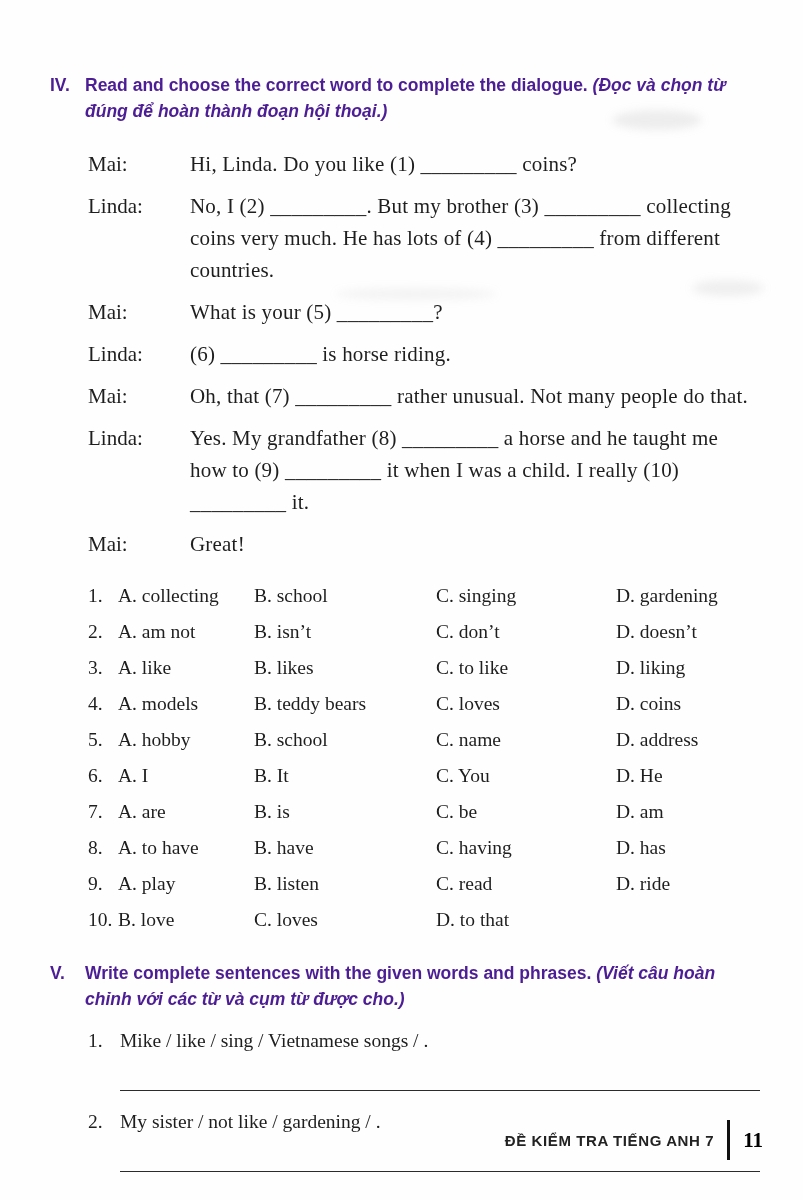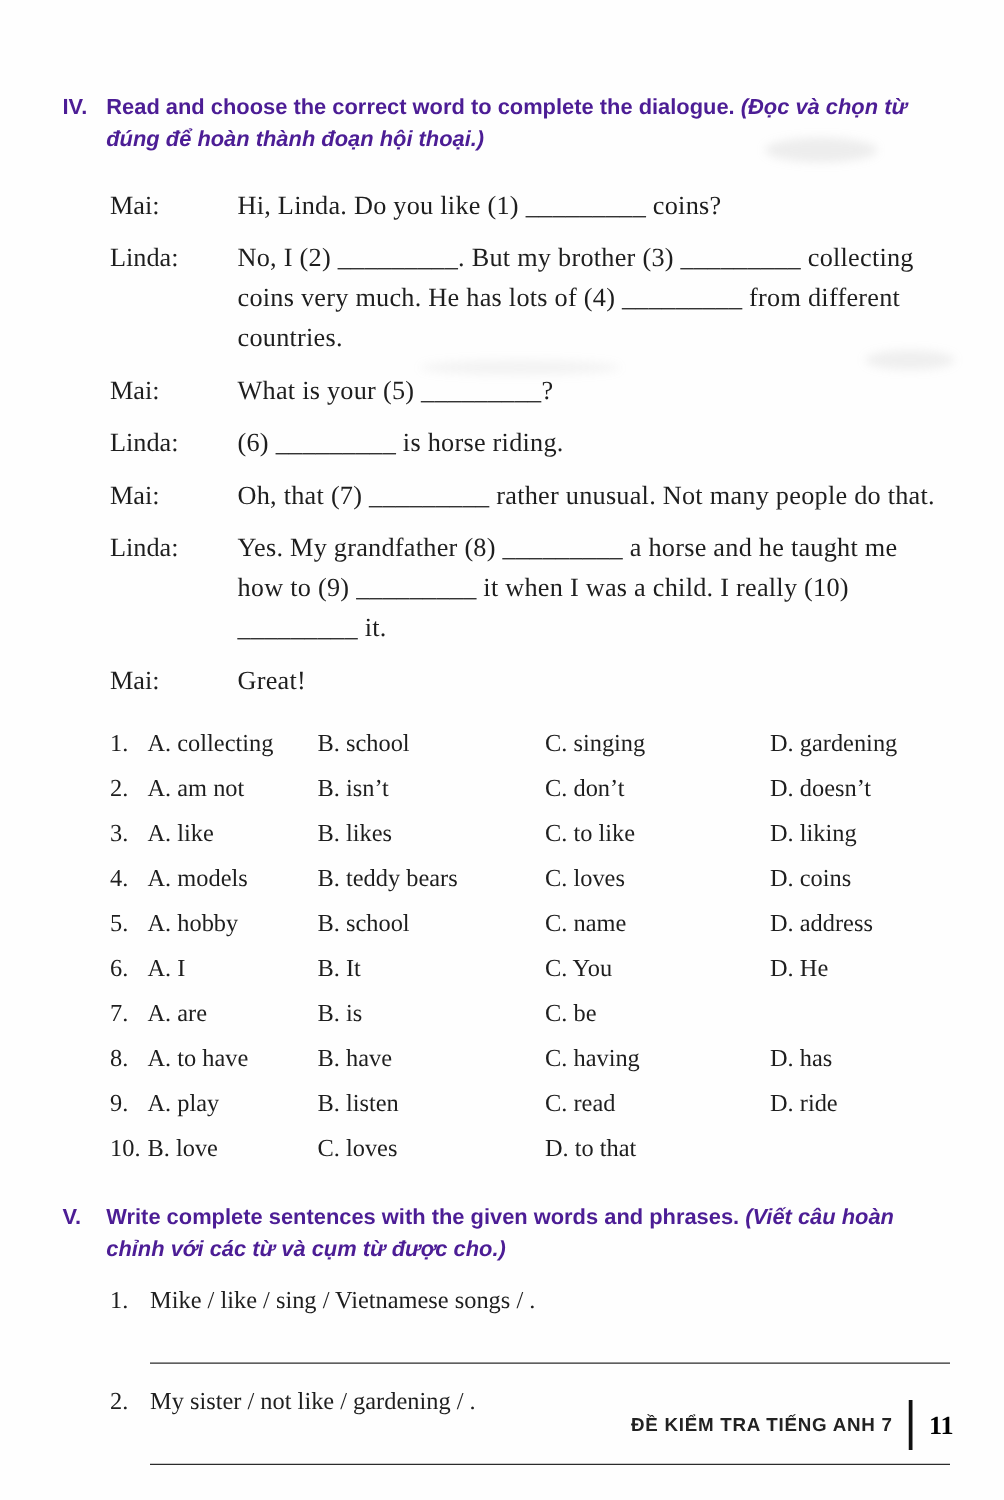--- a/index.html
+++ b/index.html
@@ -149,20 +149,21 @@
           <span>A. I</span>
           <span>B. It</span>
           <span>C. You</span>
           <span>D. He</span>
         </div>
         <div class="opt-row">
           <span>7.</span>
           <span>A. are</span>
           <span>B. is</span>
           <span>C. be</span>
+          <span>D. am</span>
         </div>
         <div class="opt-row">
           <span>8.</span>
           <span>A. to have</span>
           <span>B. have</span>
           <span>C. having</span>
           <span>D. has</span>
         </div>
         <div class="opt-row">
           <span>9.</span>

